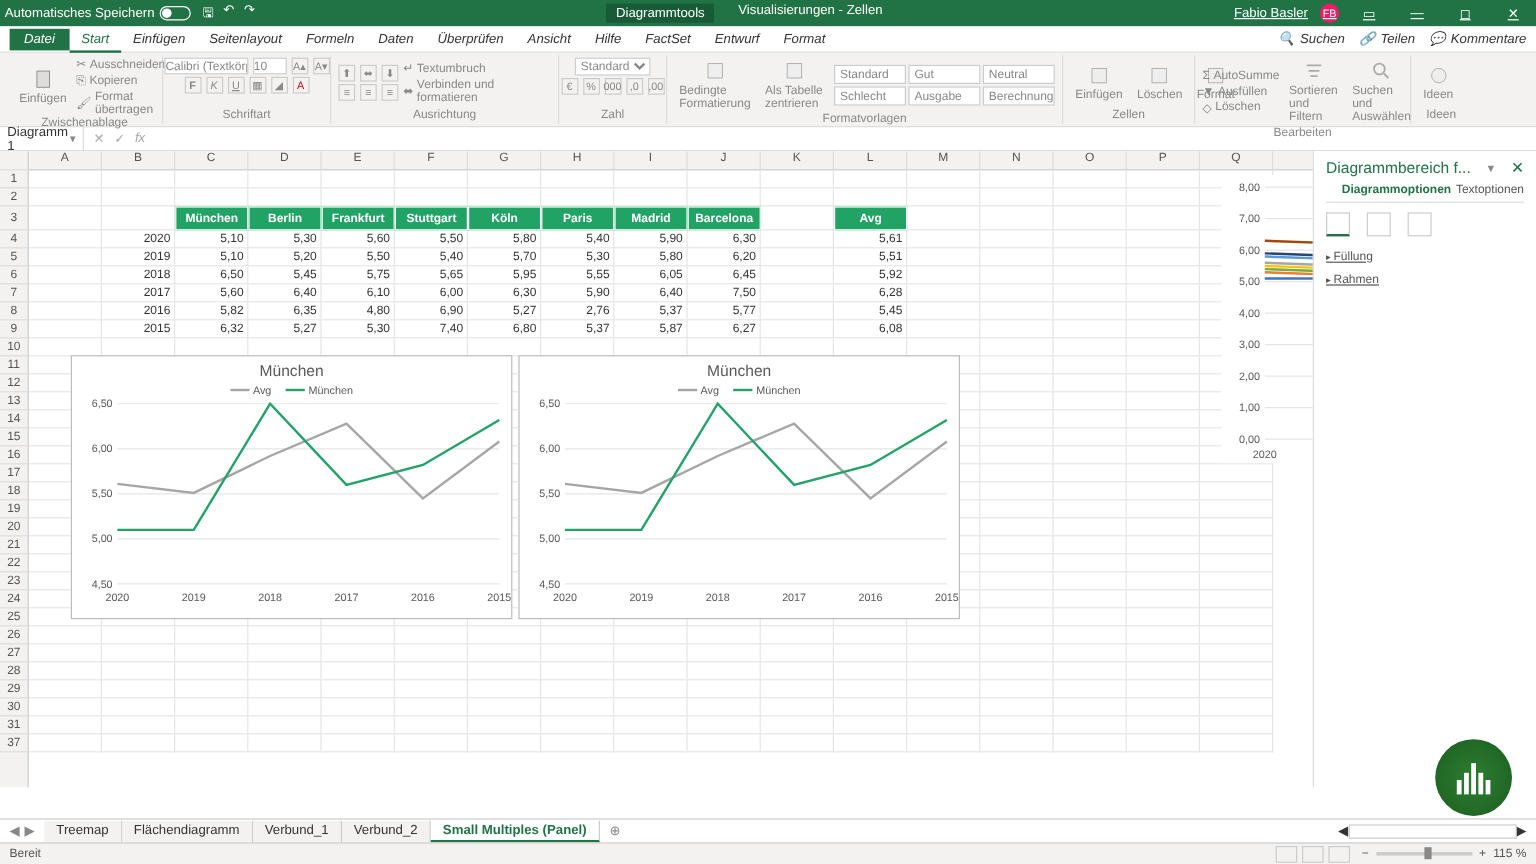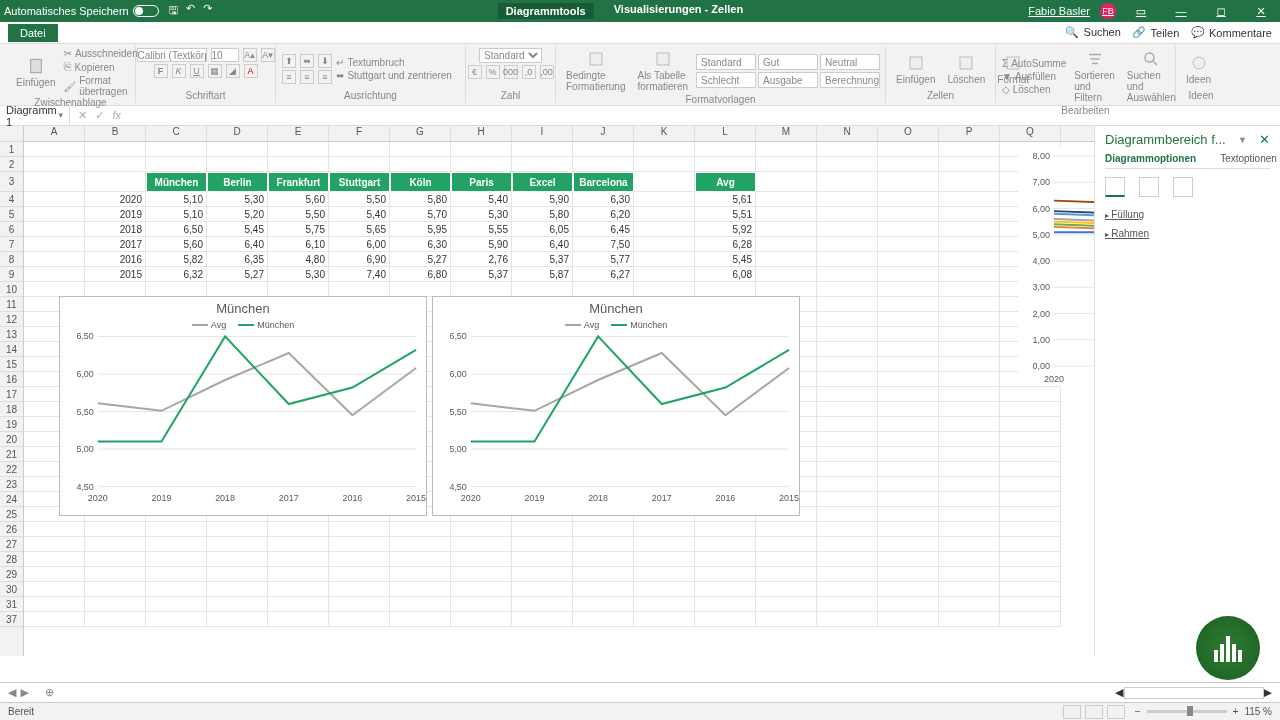--- a/index.html
+++ b/index.html
@@ -4,28 +4,28 @@
 <style>
 * { margin: 0; padding: 0; box-sizing: border-box; font-family: 'Segoe UI', Arial, sans-serif; }
 body { width: 1280px; height: 720px; overflow: hidden; background: #fff; font-size: 11px; color: #333; position: relative; }
 
 
 .titlebar { height: 22px; background: #217346; color: #fff; display: flex; align-items: center; padding: 0 4px; font-size: 11px; }
 .titlebar .autosave { display: flex; align-items: center; gap: 4px; }
 .titlebar .toggle { width: 26px; height: 12px; border: 1px solid #fff; border-radius: 6px; position: relative; }
 .titlebar .toggle::after { content: ''; position: absolute; width: 8px; height: 8px; background: #fff; border-radius: 50%; left: 1px; top: 1px; }
 .titlebar .qat { display: flex; gap: 8px; margin-left: 10px; }
-.titlebar .center { flex: 1; display: flex; justify-content: center; gap: 20px; font-weight: bold; }
+.titlebar .center { flex: 1; display: flex; justify-content: center; gap: 20px; }
 .titlebar .center .tool { background: #185c37; padding: 2px 8px; }
 .titlebar .right { display: flex; align-items: center; gap: 10px; text-decoration: underline; }
 .titlebar .avatar { width: 16px; height: 16px; background: #e91e63; border-radius: 50%; display: flex; align-items: center; justify-content: center; font-size: 9px; }
 .titlebar .winbtn { width: 30px; text-align: center; cursor: pointer; }
 
 
-.ribbon-tabs { height: 22px; background: #fff; display: flex; align-items: center; border-bottom: 1px solid #ddd; padding: 0 8px; font-size: 11px; }
+.ribbon-tabs { height: 22px; background: #fff; display: flex; align-items: center; border-bottom: 1px solid #ddd; padding: 0 8px; font-size: 11px; font-style: italic; }
 .ribbon-tabs .tab { padding: 3px 10px; cursor: pointer; }
 .ribbon-tabs .tab.active { color: #217346; border-bottom: 2px solid #217346; }
 .ribbon-tabs .file { background: #217346; color: #fff; padding: 3px 12px; }
 .ribbon-tabs .spacer { flex: 1; }
 .ribbon-tabs .search-icon { margin-right: 4px; }
 .ribbon-tabs .share { display: flex; align-items: center; gap: 4px; margin-left: 12px; }
 
 
 .ribbon { height: 62px; background: #f3f2f1; border-bottom: 1px solid #ddd; display: flex; padding: 2px 6px; font-size: 10px; color: #888; }
 .ribbon-group { border-right: 1px solid #ddd; padding: 2px 6px; display: flex; flex-direction: column; justify-content: space-between; }
@@ -70,21 +70,21 @@
 .chart2 { left: 408px; top: 170px; width: 368px; height: 220px; }
 .chart3 { position: absolute; right: 0; top: 20px; width: 262px; height: 240px; background: #fff; }
 .chart-title { text-align: center; font-size: 13px; color: #595959; padding: 4px; }
 .chart-legend { display: flex; justify-content: center; gap: 12px; font-size: 9px; color: #595959; }
 .chart-legend .item { display: flex; align-items: center; gap: 3px; }
 .chart-legend .line { width: 16px; height: 2px; }
 
 
 .format-pane { position: absolute; right: 0; top: 0; width: 186px; height: 530px; background: #fff; border-left: 1px solid #ddd; padding: 6px 10px; }
 .format-pane .title { font-size: 13px; color: #217346; display: flex; justify-content: space-between; align-items: center; text-align: center; }
-.format-pane .subtabs { display: flex; gap: 24px; font-size: 10px; color: #555; margin-top: 6px; border-bottom: 1px solid #ddd; padding-bottom: 4px; }
+.format-pane .subtabs { display: flex; gap: 4px; font-size: 10px; color: #555; margin-top: 6px; border-bottom: 1px solid #ddd; padding-bottom: 4px; justify-content: flex-end; }
 .format-pane .subtabs .active { color: #217346; font-weight: bold; }
 .format-pane .iconrow { display: flex; gap: 14px; margin: 8px 0; }
 .format-pane .iconrow .ic { width: 20px; height: 20px; border: 1px solid #ccc; }
 .format-pane .iconrow .ic.active { border-bottom: 2px solid #217346; }
 .format-pane .accordion { font-size: 10px; color: #555; padding: 4px 0; text-decoration: underline; }
 .format-pane .accordion::before { content: '▸ '; font-size: 8px; }
 
 
 .sheet-tabs { position: absolute; bottom: 18px; left: 0; right: 0; height: 20px; background: #fff; border-top: 1px solid #ccc; display: flex; align-items: center; font-size: 11px; }
 .sheet-tabs .navset { display: flex; gap: 4px; padding: 0 8px; color: #888; }
@@ -128,20 +128,21 @@
     <span class="avatar">FB</span>
     <span class="winbtn">▭</span>
     <span class="winbtn">—</span>
     <span class="winbtn">◻</span>
     <span class="winbtn">✕</span>
   </div>
 </div>
 
 <div class="ribbon-tabs">
   <span class="file">Datei</span>
+  <span id="rtabs"><span class="tab active">Start</span><span class="tab">Einfügen</span><span class="tab">Seitenlayout</span><span class="tab">Formeln</span><span class="tab">Daten</span><span class="tab">Überprüfen</span><span class="tab">Ansicht</span><span class="tab">Hilfe</span><span class="tab">FactSet</span><span class="tab">Entwurf</span><span class="tab">Format</span></span>
   <span class="spacer"></span>
   <span><span class="search-icon">🔍</span><span>Suchen</span></span>
   <span class="share">🔗 <span>Teilen</span></span>
   <span class="share">💬 <span>Kommentare</span></span>
 </div>
 
 <div class="ribbon">
   <div class="ribbon-group" style="width:130px">
     <div class="body">
       <div class="bigbtn">
@@ -192,21 +193,21 @@
           <span class="sq">⬇</span>
         </div>
         <div class="iconrow">
           <span class="sq">≡</span>
           <span class="sq">≡</span>
           <span class="sq">≡</span>
         </div>
       </div>
       <div class="col">
         <div class="minibtn">↵ <span>Textumbruch</span></div>
-        <div class="minibtn">⬌ <span>Stuttgart und zentrieren</span></div>
+        <div class="minibtn">⬌ <span>Verbinden und formatieren</span></div>
       </div>
     </div>
     <div class="label">Ausrichtung</div>
   </div>
   <div class="ribbon-group" style="width:90px">
     <div class="body col">
       <select><option>Standard</option></select>
       <div class="iconrow">
         <span class="sq">€</span>
         <span class="sq">%</span>
@@ -222,21 +223,21 @@
       <div class="bigbtn">
           <svg viewBox="0 0 24 24">
             <rect x="4" y="4" width="16" height="16" fill="#eee" stroke="#aaa"></rect>
           </svg>
           <span>Bedingte Formatierung</span>
         </div>
       <div class="bigbtn">
           <svg viewBox="0 0 24 24">
             <rect x="4" y="4" width="16" height="16" fill="#eee" stroke="#aaa"></rect>
           </svg>
-          <span>Als Tabelle formatieren</span>
+          <span>Als Tabelle zentrieren</span>
         </div>
       <div class="col">
         <div style="display:flex;gap:2px">
           <div class="style-cell">Standard</div>
           <div class="style-cell">Gut</div>
           <div class="style-cell">Neutral</div>
         </div>
         <div style="display:flex;gap:2px">
           <div class="style-cell">Schlecht</div>
           <div class="style-cell">Ausgabe</div>
@@ -415,21 +416,21 @@
         </div>
         <div class="gridrow r3">
           <div class="gridcell"></div>
           <div class="gridcell"></div>
           <div class="gridcell hdr">München</div>
           <div class="gridcell hdr">Berlin</div>
           <div class="gridcell hdr">Frankfurt</div>
           <div class="gridcell hdr">Stuttgart</div>
           <div class="gridcell hdr">Köln</div>
           <div class="gridcell hdr">Paris</div>
-          <div class="gridcell hdr">Excel</div>
+          <div class="gridcell hdr">Madrid</div>
           <div class="gridcell hdr">Barcelona</div>
           <div class="gridcell"></div>
           <div class="gridcell hdr">Avg</div>
           <div class="gridcell"></div>
           <div class="gridcell"></div>
           <div class="gridcell"></div>
           <div class="gridcell"></div>
           <div class="gridcell"></div>
         </div>
         <div class="gridrow">
@@ -1108,20 +1109,27 @@
     <div class="accordion">Füllung</div>
     <div class="accordion">Rahmen</div>
   </div>
 </div>
 
 <div class="sheet-tabs">
   <div class="navset">
     <span>◀</span>
     <span>▶</span>
   </div>
+  <div id="sheettabs" style="display:flex">
+      <div class="tab">Treemap</div>
+      <div class="tab">Flächendiagramm</div>
+      <div class="tab">Verbund_1</div>
+      <div class="tab">Verbund_2</div>
+      <div class="tab active">Small Multiples (Panel)</div>
+    </div>
   <span class="add">⊕</span>
   <div class="hscroll">
       <span>◀</span>
       <div class="track"></div>
       <span>▶</span>
     </div>
 </div>
 
 <div class="statusbar">
   <span>Bereit</span>

